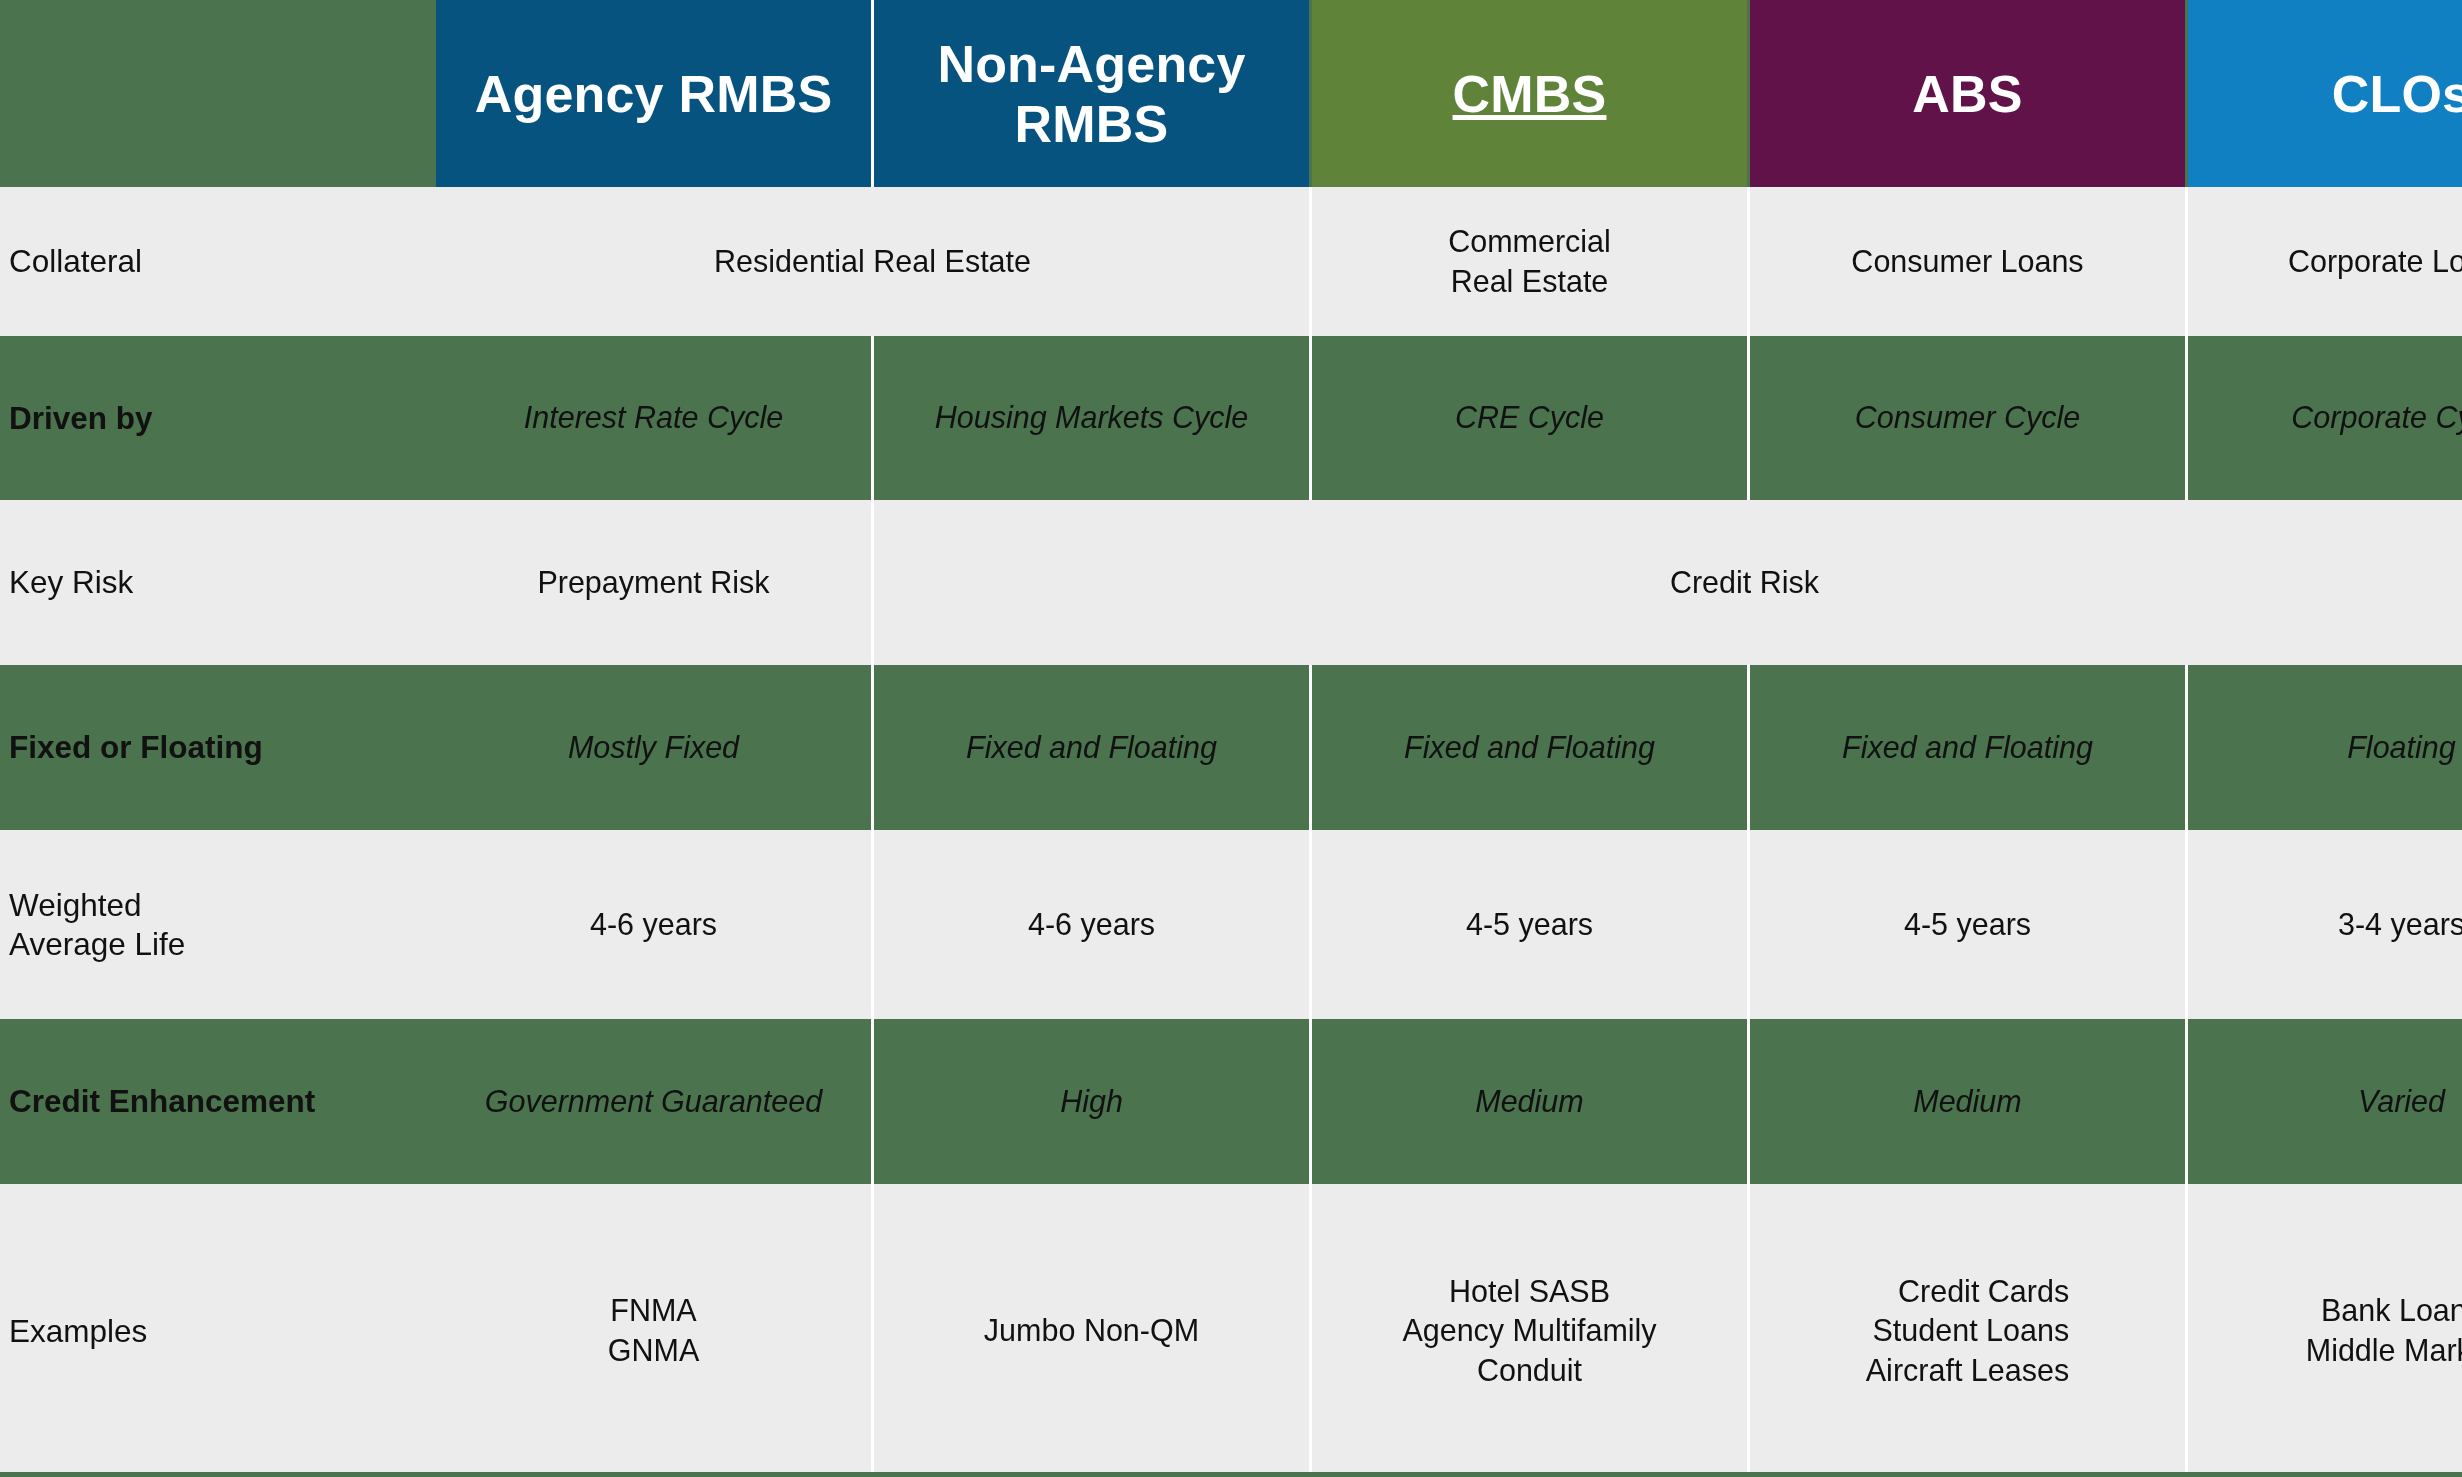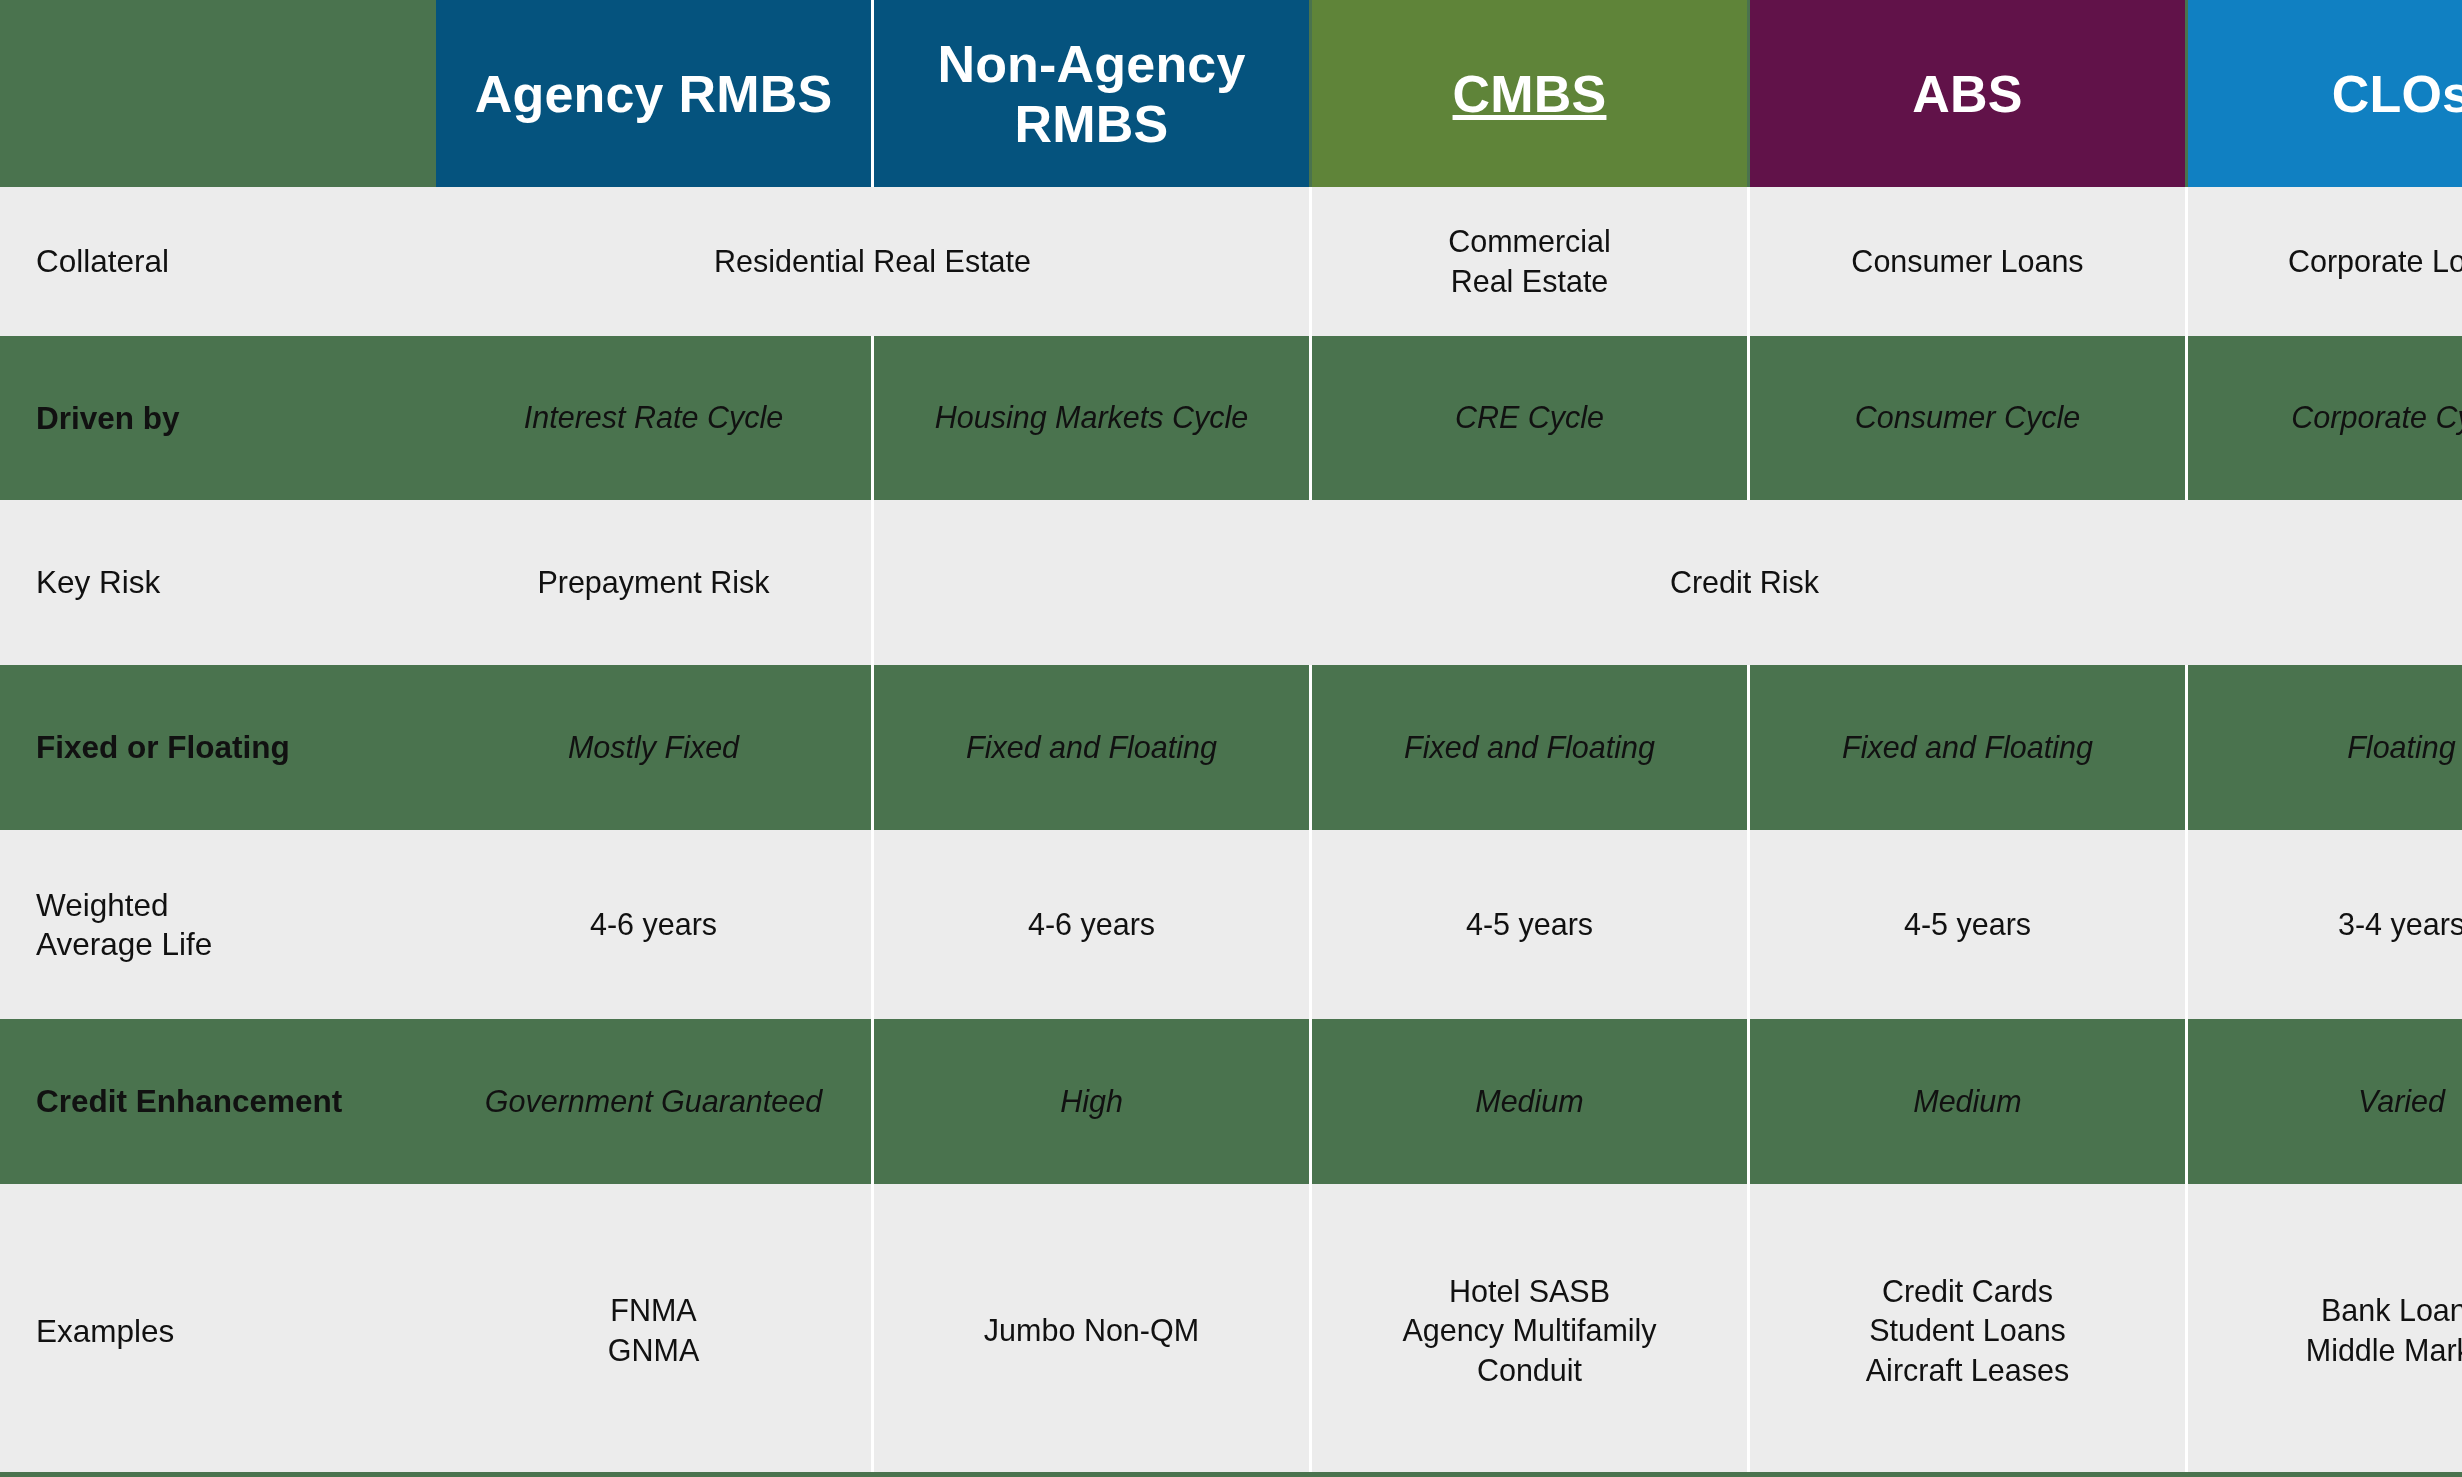--- a/index.html
+++ b/index.html
@@ -50,21 +50,21 @@
   .hdr.blue   { background: #05537e; }
   .hdr.olive  { background: #5f8439; }
   .hdr.purple { background: #611249; }
   .hdr.cyan   { background: #1080c2; }
 
   
   .rowlabel {
     display: flex;
     align-items: center;
     justify-content: flex-start;
-    padding-left: 36px;
+    padding-left: 9px;
     font-size: 31.5px;
     color: #111111;
     box-sizing: border-box;
     white-space: pre-line;
     line-height: 1.22;
   }
   .rowlabel.gray  { background: #ececec; }
   .rowlabel.green { background: #4a734e; font-weight: bold; }
 
   
@@ -147,21 +147,21 @@
       <div class="cell green" style="grid-column: span 1; border-right: 3.4px solid rgb(255, 255, 255);">Medium</div>
       <div class="cell green" style="grid-column: span 1; border-right: 3.4px solid rgb(255, 255, 255);">Medium</div>
       <div class="cell green" style="grid-column: span 1;">Varied</div>
       <div class="rowlabel gray">Examples</div>
       <div class="cell gray" style="grid-column: span 1; border-right: 3.4px solid rgb(255, 255, 255);">FNMA
 GNMA</div>
       <div class="cell gray" style="grid-column: span 1; border-right: 3.4px solid rgb(255, 255, 255);">Jumbo Non-QM</div>
       <div class="cell gray" style="grid-column: span 1; border-right: 3.4px solid rgb(255, 255, 255);">Hotel SASB
 Agency Multifamily
 Conduit</div>
-      <div class="cell gray" style="grid-column: span 1; border-right: 3.4px solid rgb(255, 255, 255);">Credit Cards
+      <div class="cell gray" style="grid-column: span 1; border-right: 3.4px solid rgb(255, 255, 255); text-align: right;">Credit Cards
 Student Loans
 Aircraft Leases</div>
       <div class="cell gray" style="grid-column: span 1;">Bank Loans
 Middle Market</div>
     </div>
 
   <div class="bottomstrip"></div>
 </div>
 
 

